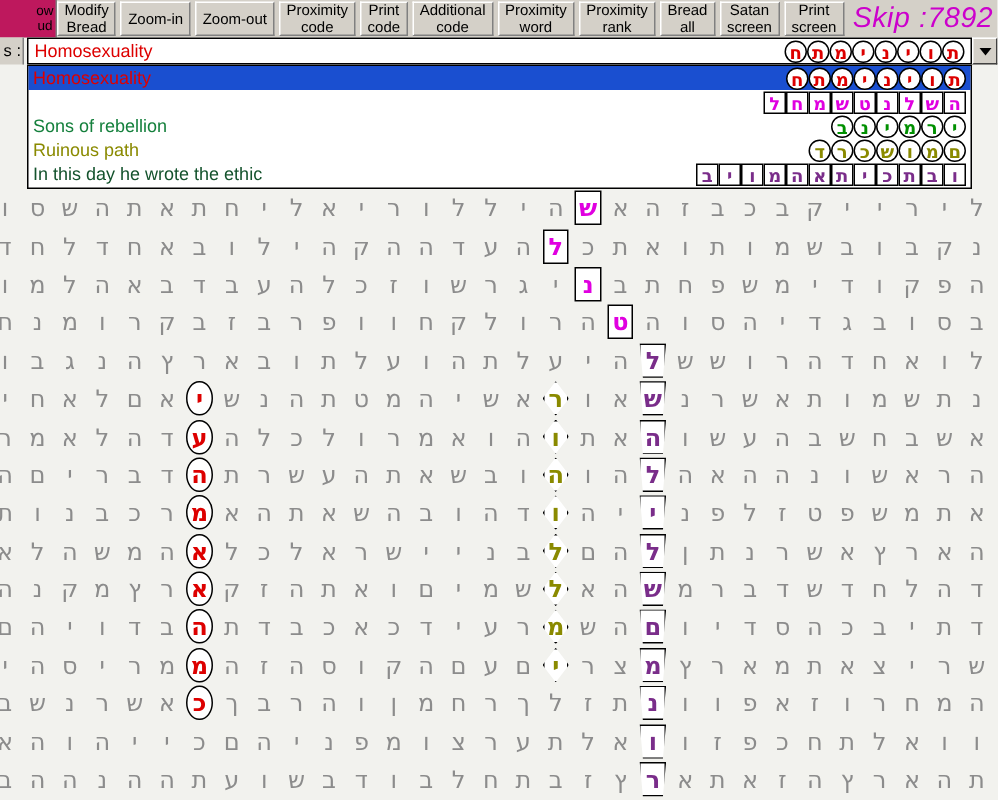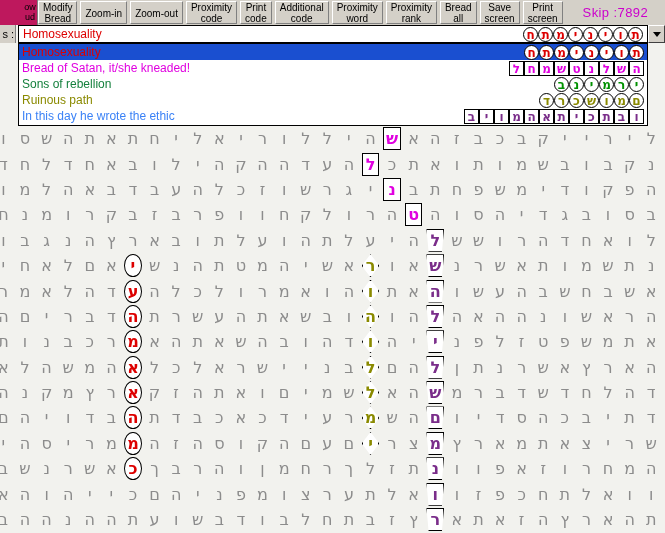--- a/index.html
+++ b/index.html
@@ -37,22 +37,23 @@
     font-size:10px;line-height:11px;
     color:#000;text-align:center;
     display:flex;flex-direction:column;justify-content:center;
     white-space:nowrap;
     cursor:default;
   }
   .tb-btn span{display:block;}
   .tb-skip{
     flex:1 1 auto;
     display:flex;align-items:center;justify-content:center;
-    font-size:13px;color:#cc00cc;font-weight:normal;
+    font-size:19px;color:#cc00cc;font-weight:normal;
     letter-spacing:0.4px;
+    font-style:italic;
   }
   .side-label{
     position:absolute;left:0;top:25px;width:16px;height:18px;
     background:#d4d0c8;border-right:1px solid #808080;
     font-size:11px;color:#000;line-height:18px;
     text-align:right;padding-right:1px;box-sizing:border-box;
     overflow:hidden;
   }
   .combo-box{
     position:absolute;left:18px;top:25px;width:630px;height:18px;
@@ -220,21 +221,21 @@
     </div>
     <div class="tb-btn">
       <span>Proximity</span>
       <span>rank</span>
     </div>
     <div class="tb-btn">
       <span>Bread</span>
       <span>all</span>
     </div>
     <div class="tb-btn">
-      <span>Save</span>
+      <span>Satan</span>
       <span>screen</span>
     </div>
     <div class="tb-btn">
       <span>Print</span>
       <span>screen</span>
     </div>
     <div class="tb-skip">Skip :7892</div>
   </div>
 
   <div class="side-label">s :</div>
@@ -264,21 +265,20 @@
           <span class="hl ell red">ו</span>
           <span class="hl ell red">י</span>
           <span class="hl ell red">נ</span>
           <span class="hl ell red">י</span>
           <span class="hl ell red">מ</span>
           <span class="hl ell red">ת</span>
           <span class="hl ell red">ח</span>
         </span>
       </div>
       <div class="dd-item">
-        <span class="dd-en" style="color: rgb(224, 0, 224);">Bread of Satan, it/she kneaded!</span>
         <span class="dd-he">
           <span class="hl sq mag">ה</span>
           <span class="hl sq mag">ש</span>
           <span class="hl sq mag">ל</span>
           <span class="hl sq mag">נ</span>
           <span class="hl sq mag">ט</span>
           <span class="hl sq mag">ש</span>
           <span class="hl sq mag">מ</span>
           <span class="hl sq mag">ח</span>
           <span class="hl sq mag">ל</span>
@@ -301,21 +301,21 @@
           <span class="hl ell oli">ם</span>
           <span class="hl ell oli">מ</span>
           <span class="hl ell oli">ו</span>
           <span class="hl ell oli">ש</span>
           <span class="hl ell oli">כ</span>
           <span class="hl ell oli">ר</span>
           <span class="hl ell oli">ד</span>
         </span>
       </div>
       <div class="dd-item">
-        <span class="dd-en" style="color: #3b82f6; text-align: right;">In this day he wrote the ethic</span>
+        <span class="dd-en" style="color: #14532d; text-align: right;">In this day he wrote the ethic</span>
         <span class="dd-he">
           <span class="hl sq pur">ו</span>
           <span class="hl sq pur">ב</span>
           <span class="hl sq pur">ת</span>
           <span class="hl sq pur">כ</span>
           <span class="hl sq pur">י</span>
           <span class="hl sq pur">ת</span>
           <span class="hl sq pur">א</span>
           <span class="hl sq pur">ה</span>
           <span class="hl sq pur">מ</span>

